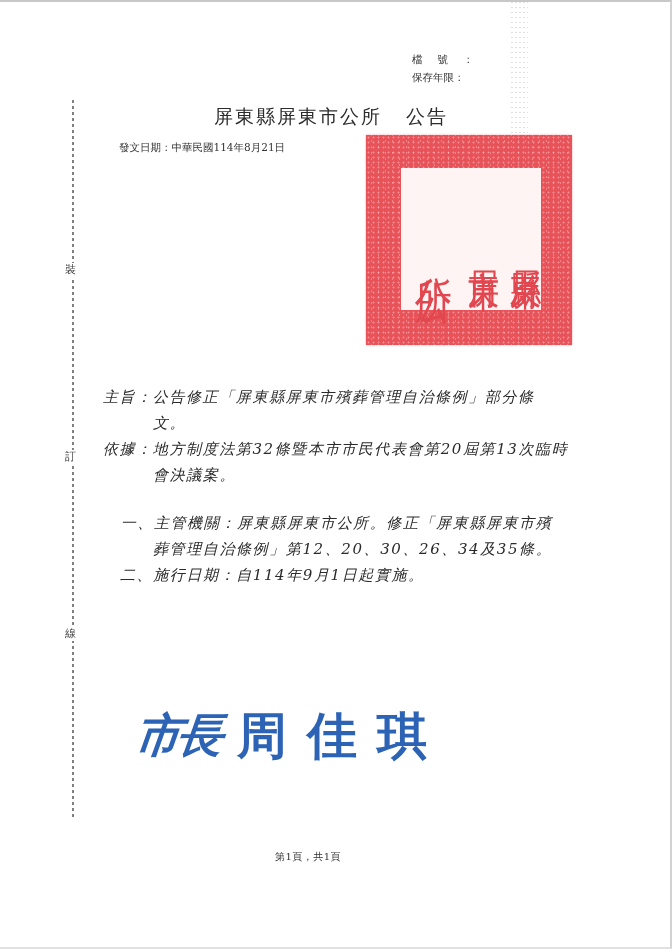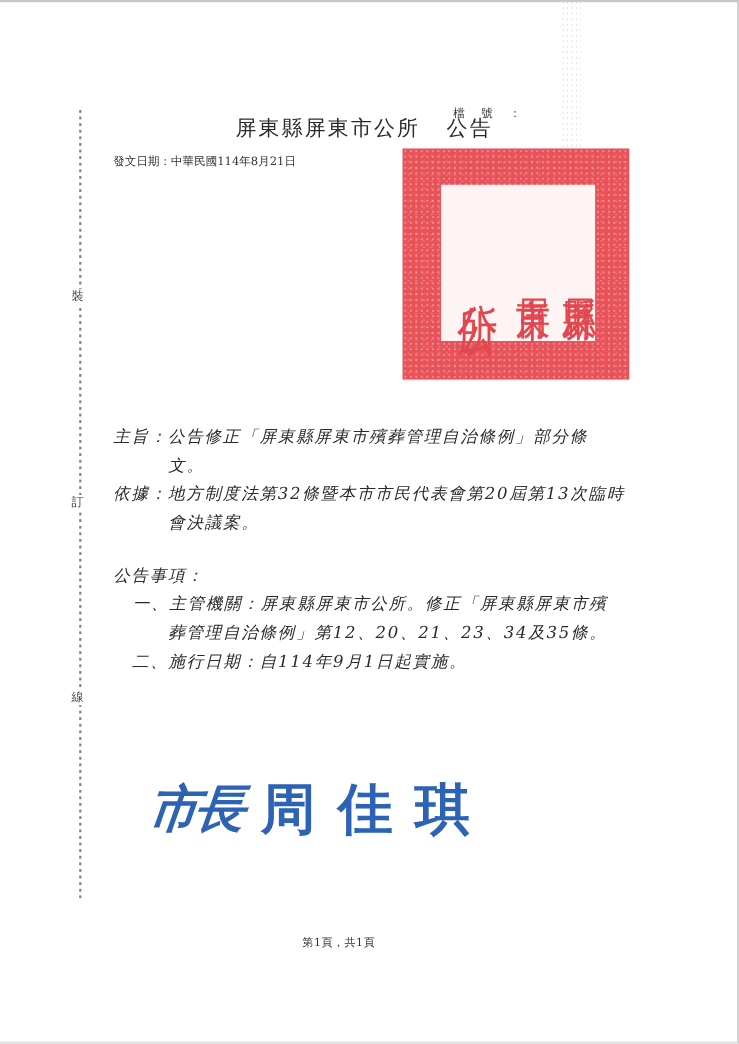--- a/index.html
+++ b/index.html
@@ -22,37 +22,37 @@
       position: absolute; left: 510px; top: 0; width: 18px; height: 140px;
       background-image: radial-gradient(#c9c9c9 0.6px, transparent 0.9px);
       background-size: 4px 5px;
       opacity: 0.6;
     }
     
     .filing {
       position: absolute; left: 412px; top: 50px;
       font-size: 10.5px; line-height: 18px; color: #333;
     }
-    .filing .row { display: flex; white-space: nowrap; margin-top: 44px; }
+    .filing .row { display: flex; white-space: nowrap; }
     .filing .lbl-wide { letter-spacing: 15px; }
 
     
     .title {
       position: absolute; left: 214px; top: 104px;
       font-size: 19px; letter-spacing: 2px; color: #2b2b2b;
       white-space: nowrap;
     }
     .title .gap { display: inline-block; width: 24px; }
 
     
     .meta {
       position: absolute; left: 103px; top: 140px;
       font-size: 10.5px; line-height: 14.5px; color: #333;
     }
-    .meta .row { white-space: nowrap; }
+    .meta .row { white-space: nowrap; margin-left: 16px; }
 
     
     .binding {
       position: absolute; left: 70px; top: 100px; width: 6px; height: 720px;
     }
     .binding .dots {
       position: absolute; left: 2px; width: 2px;
       background-image: linear-gradient(#555 50%, transparent 50%);
       background-size: 2px 6px;
       opacity: 0.75;
@@ -164,25 +164,24 @@
 </div>
 
 <div class="para" style="top:436px;">
   <div class="line">
     <span>依據：</span><span>地方制度法第32條暨本市市民代表會第20屆第13次臨時</span>
   </div>
   <div class="line indent">會決議案。</div>
 </div>
 
 <div class="para" style="top:510px;">
-  <div class="line">公告事項：</div>
   <div class="line" style="padding-left:17px;text-align:right;">
     <span>一、</span><span>主管機關：屏東縣屏東市公所。修正「屏東縣屏東市殯</span>
   </div>
-  <div class="line" style="padding-left:50px;">葬管理自治條例」第12、20、21、23、34及35條。</div>
+  <div class="line" style="padding-left:50px;">葬管理自治條例」第12、20、30、26、34及35條。</div>
   <div class="line" style="padding-left:17px;">
     <span>二、</span><span>施行日期：自114年9月1日起實施。</span>
   </div>
 </div>
 
 <div class="signature">
   <span class="sig-title">市長</span>
   <span class="sig-name">周佳琪</span>
 </div>
 

